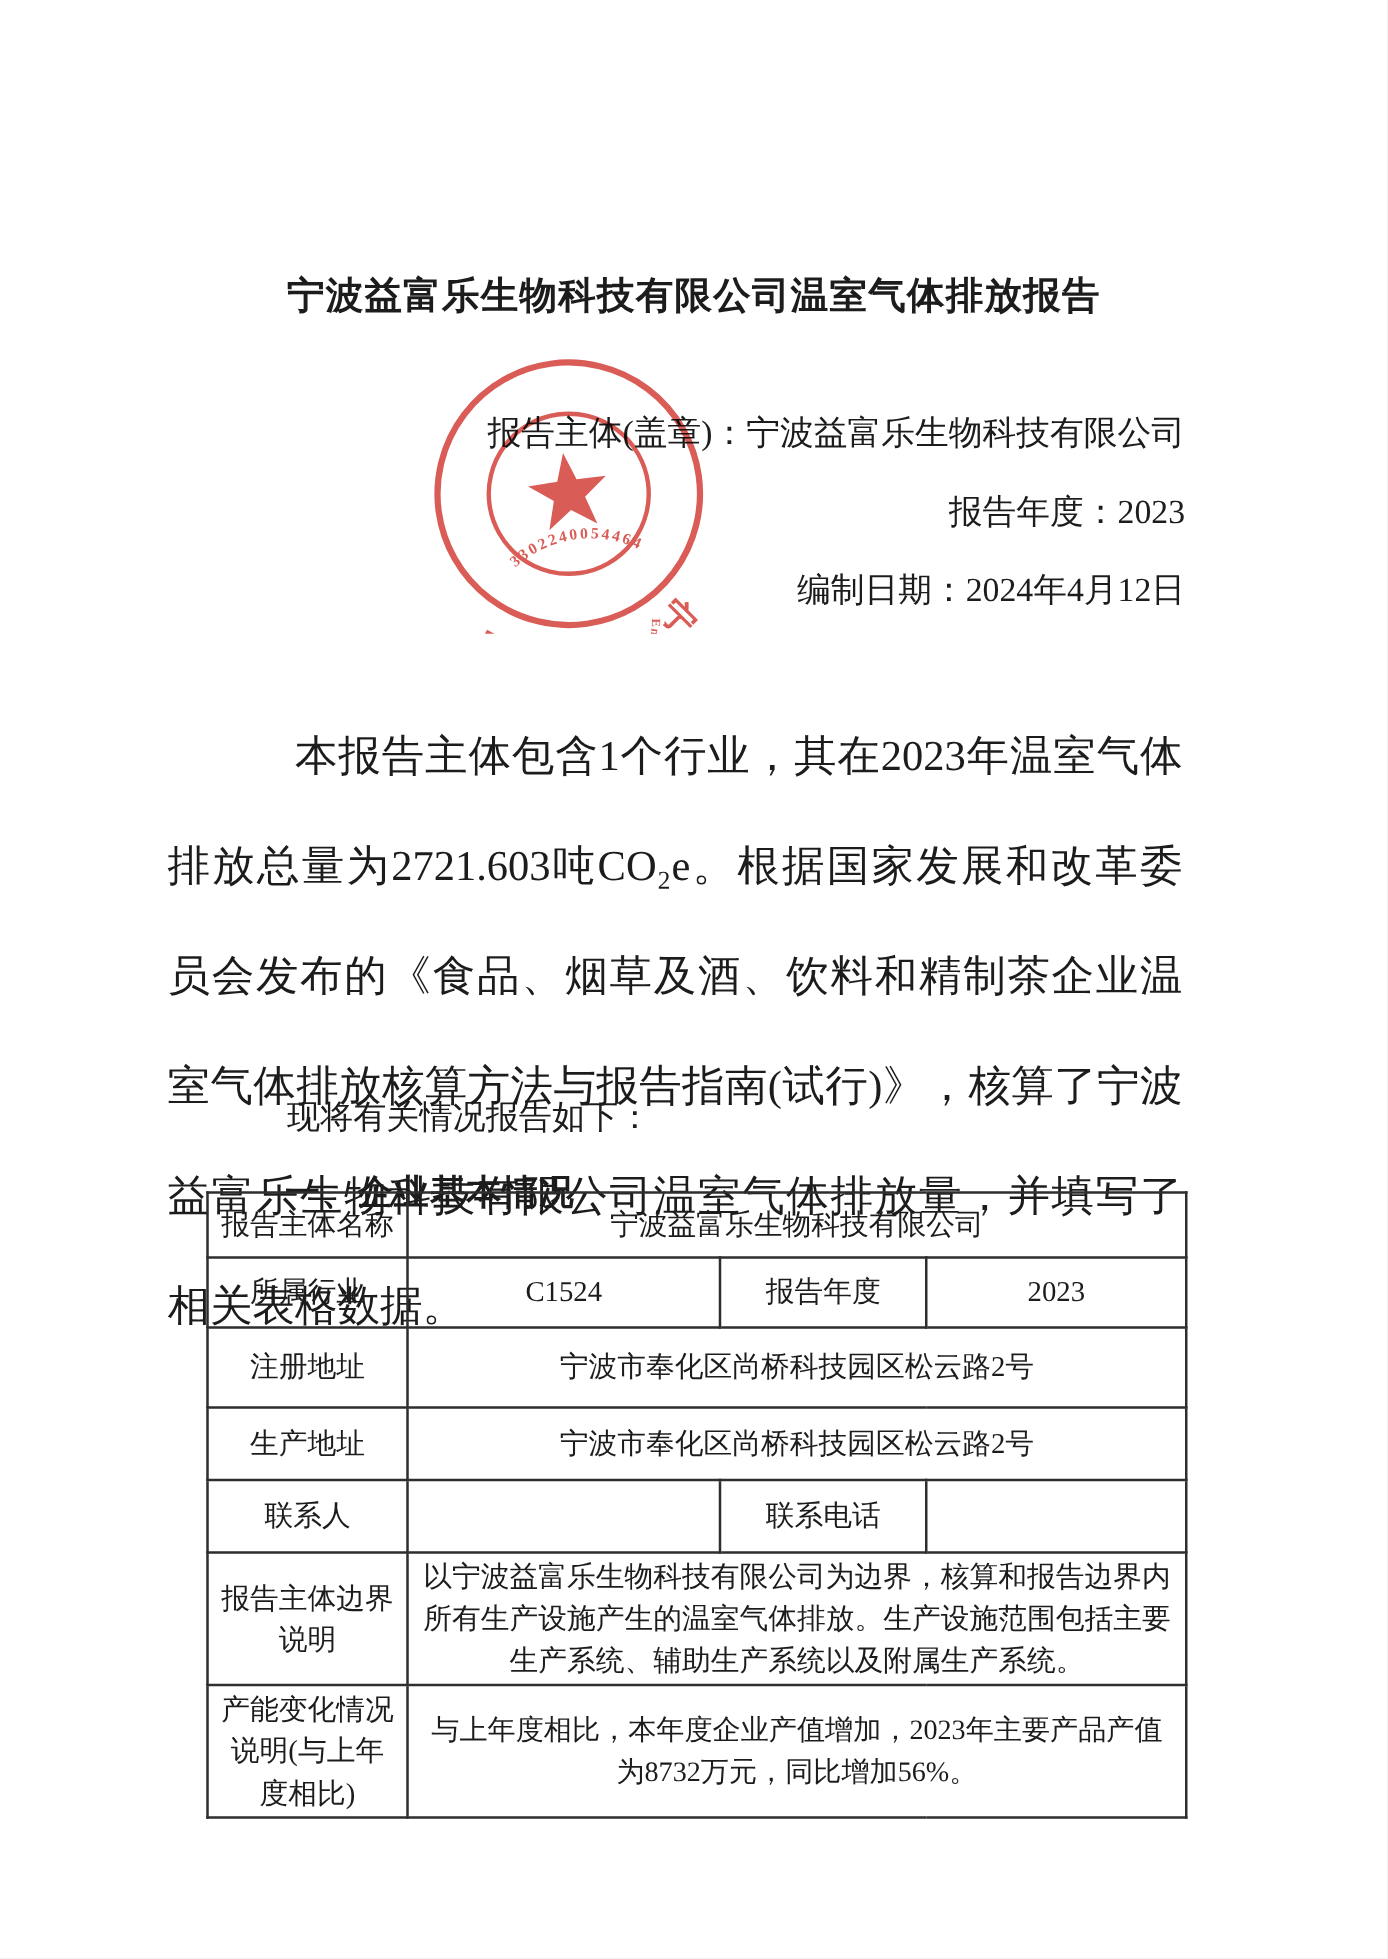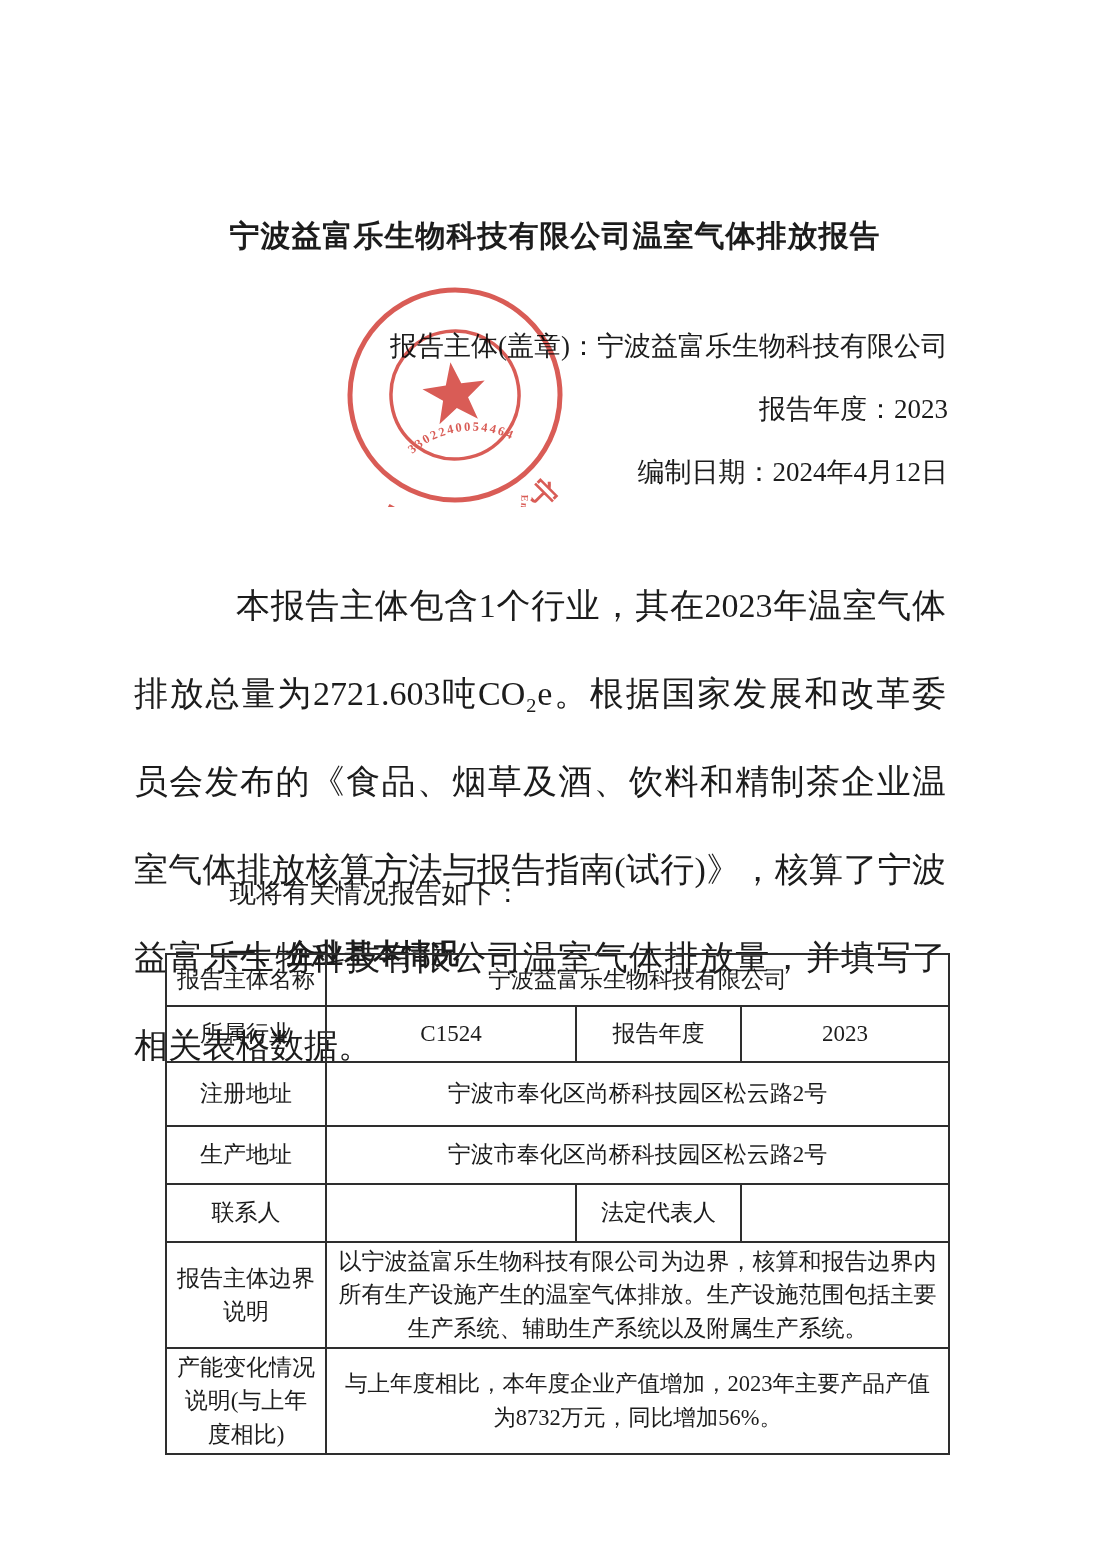--- a/index.html
+++ b/index.html
@@ -132,21 +132,21 @@
           <td>注册地址</td>
           <td colspan="3">宁波市奉化区尚桥科技园区松云路2号</td>
         </tr>
         <tr>
           <td>生产地址</td>
           <td colspan="3">宁波市奉化区尚桥科技园区松云路2号</td>
         </tr>
         <tr>
           <td>联系人</td>
           <td></td>
-          <td>法定代表人</td>
+          <td>联系电话</td>
           <td></td>
         </tr>
         <tr>
           <td>报告主体边界说明</td>
           <td colspan="3">以宁波益富乐生物科技有限公司为边界，核算和报告边界内所有生产设施产生的温室气体排放。生产设施范围包括主要生产系统、辅助生产系统以及附属生产系统。</td>
         </tr>
         <tr>
           <td>产能变化情况说明(与上年度相比)</td>
           <td colspan="3">与上年度相比，本年度企业产值增加，2023年主要产品产值为8732万元，同比增加56%。</td>
         </tr>

